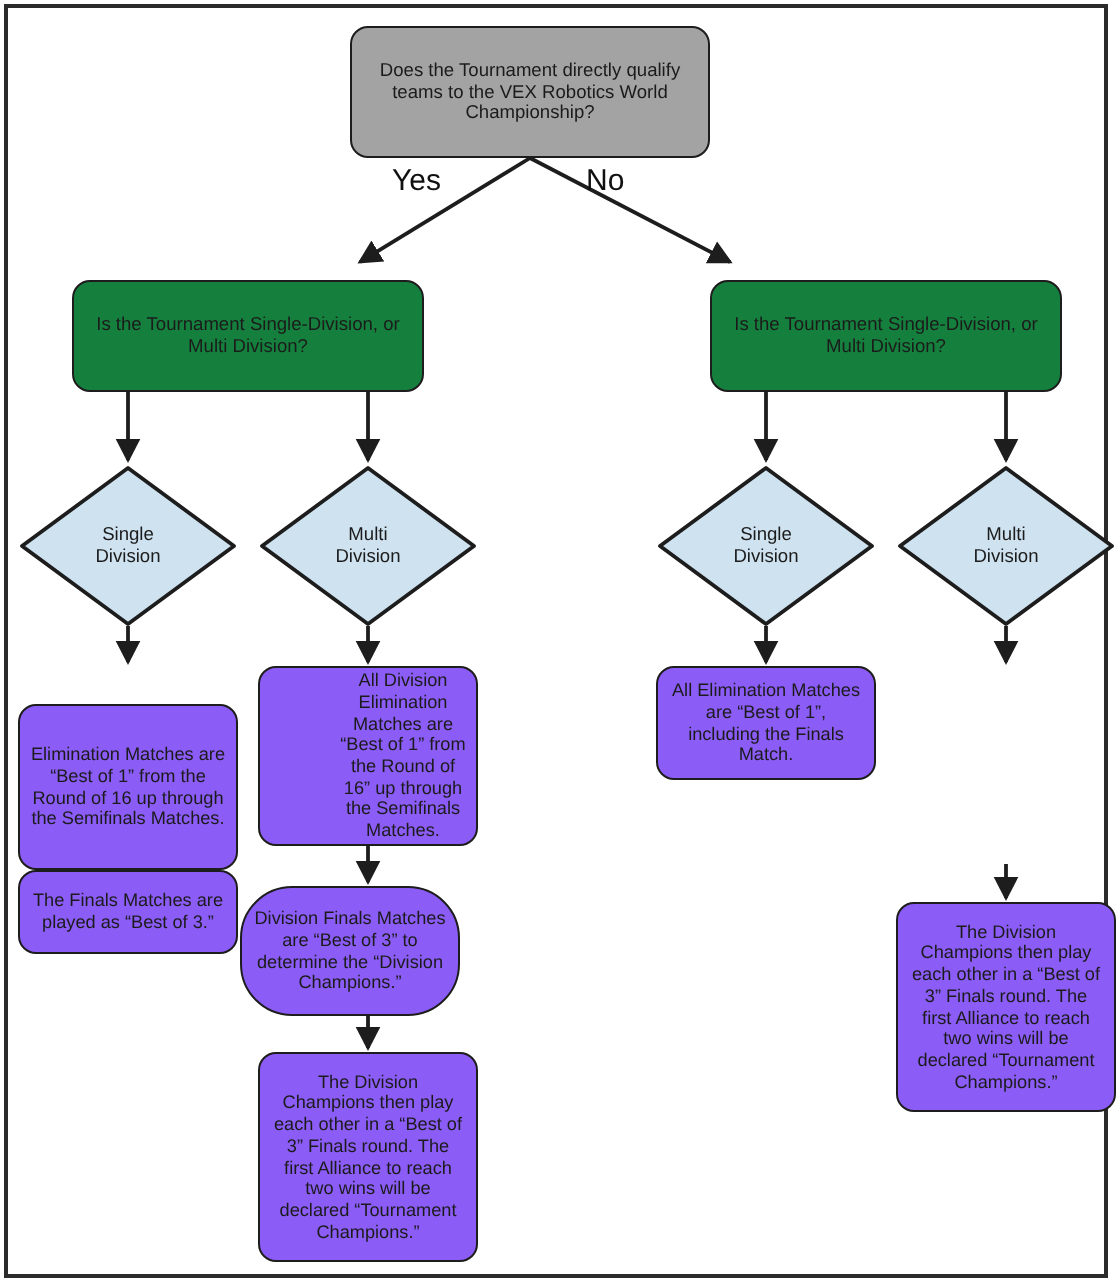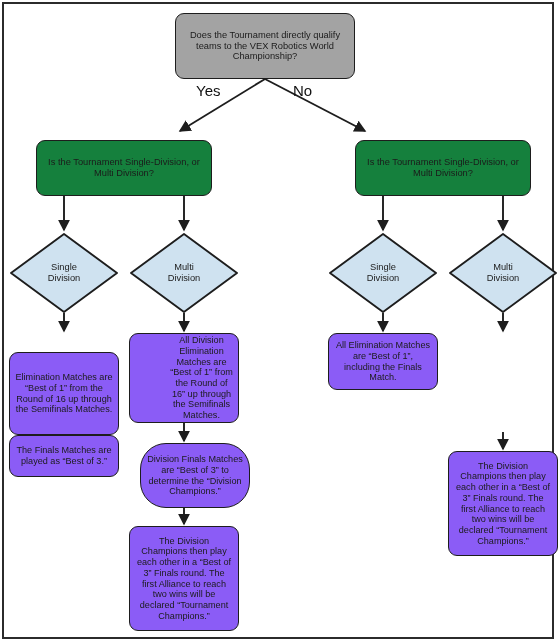--- a/index.html
+++ b/index.html
@@ -173,21 +173,21 @@
     <div class="diamond-label">Multi
 Division</div>
   </div>
 
   <div class="node box action" style="left:9px; top:352px; width:110px; height:83px;">Elimination Matches are “Best of 1” from the Round of 16 up through the Semifinals Matches.</div>
 
   <div class="node box action" style="left:9px; top:435px; width:110px; height:42px;">The Finals Matches are played as “Best of 3.”</div>
 
   <div class="node box action" style="left:129px; top:333px; width:110px; height:90px;padding-left:40px;">All Division Elimination Matches are “Best of 1” from the Round of 16” up through the Semifinals Matches.</div>
 
-  <div class="node box action" style="left:140px; top:443px; width:110px; height:65px;border-radius:26px;">Division Finals Matches are “Best of 3” to determine the “Division Champions.”</div>
+  <div class="node box action" style="left:120px; top:443px; width:110px; height:65px;border-radius:26px;">Division Finals Matches are “Best of 3” to determine the “Division Champions.”</div>
 
   <div class="node box action" style="left:129px; top:526px; width:110px; height:105px;">The Division Champions then play each other in a “Best of 3” Finals round. The first Alliance to reach two wins will be declared “Tournament Champions.”</div>
 
   <div class="node box action" style="left:328px; top:333px; width:110px; height:57px;">All Elimination Matches are “Best of 1”, including the Finals Match.</div>
 
 
   <div class="node box action" style="left:448px; top:451px; width:110px; height:105px;">The Division Champions then play each other in a “Best of 3” Finals round. The first Alliance to reach two wins will be declared “Tournament Champions.”</div>
 </div>
 
 </body></html>

